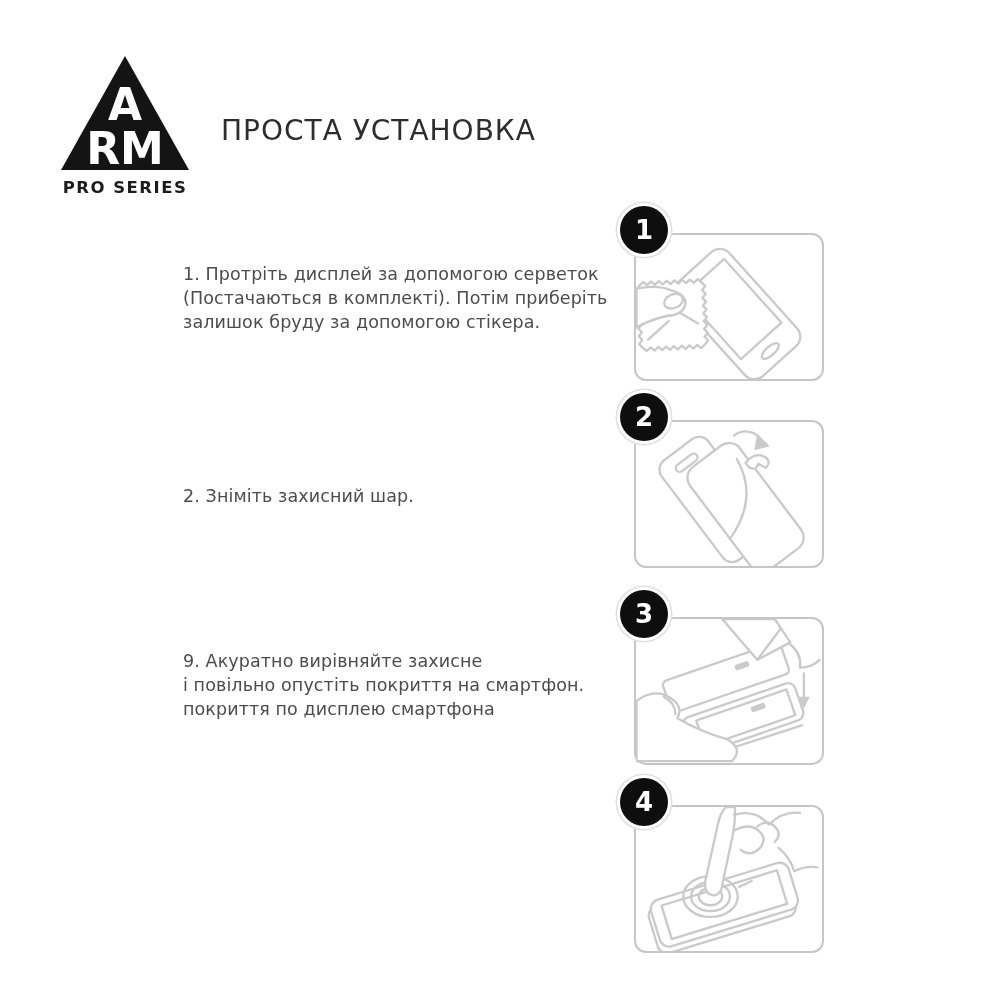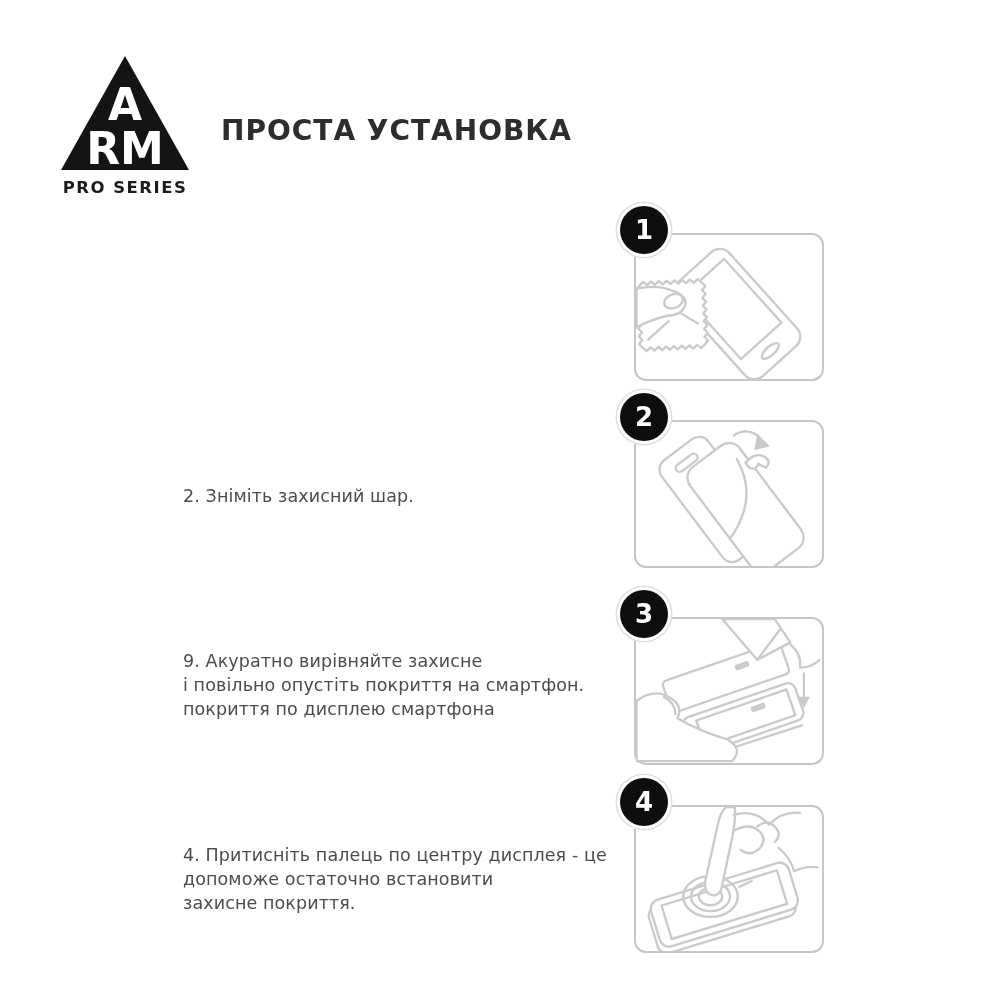--- a/index.html
+++ b/index.html
@@ -1,19 +1,19 @@
 <!DOCTYPE html>
 <html><head>
 <meta charset="utf-8">
 <style>
   html,body{margin:0;padding:0;background:#ffffff;}
   .canvas{position:relative;width:1000px;height:1000px;background:#ffffff;overflow:hidden;
           font-family:"DejaVu Sans",sans-serif;}
   .logo{position:absolute;left:58px;top:54px;width:150px;height:146px;}
-  .title{position:absolute;left:221px;top:114px;font-weight:bold;font-size:28px;
+  .title{position:absolute;left:221px;top:114px;font-weight:normal;font-size:28px;
          letter-spacing:1px;color:#2d2d2d;white-space:nowrap;}
   .step-text{position:absolute;left:183px;width:470px;font-size:17.5px;line-height:24px;
              color:#4c4c4c;letter-spacing:0.1px;}
   .step-text div{white-space:nowrap;}
   .frame{position:absolute;left:634px;width:190px;height:148px;border:2px solid #c6c6c6;
          border-radius:12px;box-sizing:border-box;background:#fff;}
   .frame svg{position:absolute;left:0;top:0;width:100%;height:100%;}
   .badge{position:absolute;left:620px;width:48px;height:48px;border-radius:50%;
          background:#0e0e0e;color:#ffffff;display:flex;align-items:center;justify-content:center;
          font-weight:bold;font-size:26px;box-shadow:0 0 0 3px #ffffff,0 0 0 4.5px #e0e0e0;z-index:5;}
@@ -31,32 +31,32 @@
 
   <svg class="logo" viewBox="0 0 150 146">
     <polygon points="67,2 131,116 3,116" fill="#141414"></polygon>
     <text x="67" y="66" text-anchor="middle" font-family="DejaVu Sans,sans-serif" font-weight="bold" font-size="44" fill="#ffffff">A</text>
     <text x="67" y="110" text-anchor="middle" font-family="DejaVu Sans,sans-serif" font-weight="bold" font-size="44" fill="#ffffff">RM</text>
     <text x="67" y="139" text-anchor="middle" font-family="DejaVu Sans,sans-serif" font-weight="bold" font-size="16.5" letter-spacing="1.5" fill="#1c1c1c">PRO SERIES</text>
   </svg>
 
   <div class="title">ПРОСТА УСТАНОВКА</div>
 
+  <div class="step-text t1">
+    <div>1. Протріть дисплей за допомогою серветок</div>
+    <div>(Постачаються в комплекті). Потім приберіть</div>
+    <div>залишок бруду за допомогою стікера.</div>
+  </div>
   <div class="step-text t2">
     <div>2. Зніміть захисний шар.</div>
   </div>
   <div class="step-text t3">
     <div>9. Акуратно вирівняйте захисне</div>
     <div>і повільно опустіть покриття на смартфон.</div>
     <div>покриття по дисплею смартфона</div>
-  </div>
-  <div class="step-text t4">
-    <div>4. Притисніть палець по центру дисплея - це</div>
-    <div>допоможе остаточно встановити</div>
-    <div>захисне покриття.</div>
   </div>
 
   <div class="badge b1">1</div>
   <div class="badge b2">2</div>
   <div class="badge b3">3</div>
   <div class="badge b4">4</div>
 
   <div class="frame f1">
     <svg viewBox="0 0 190 148" class="art">
       <g transform="rotate(-42 104 82)">

